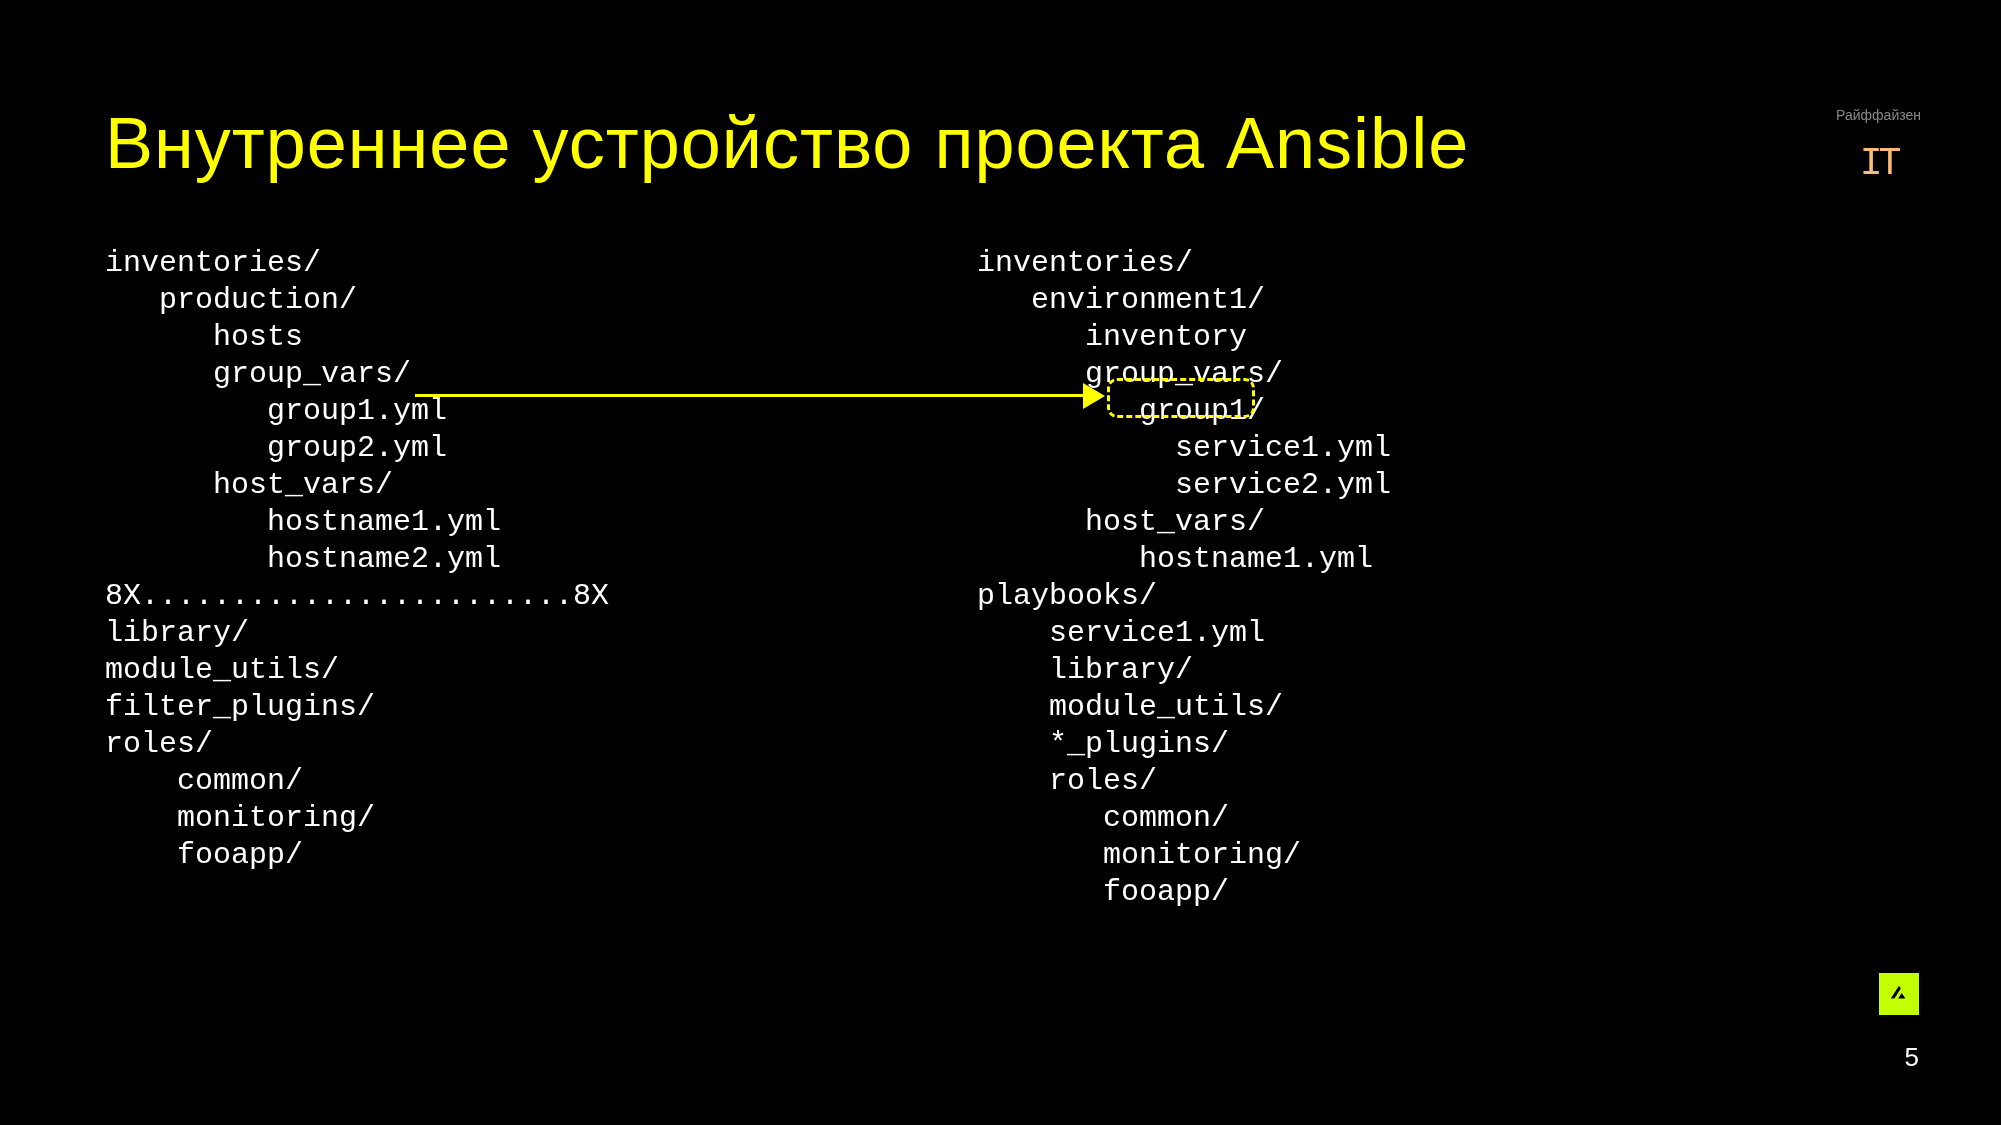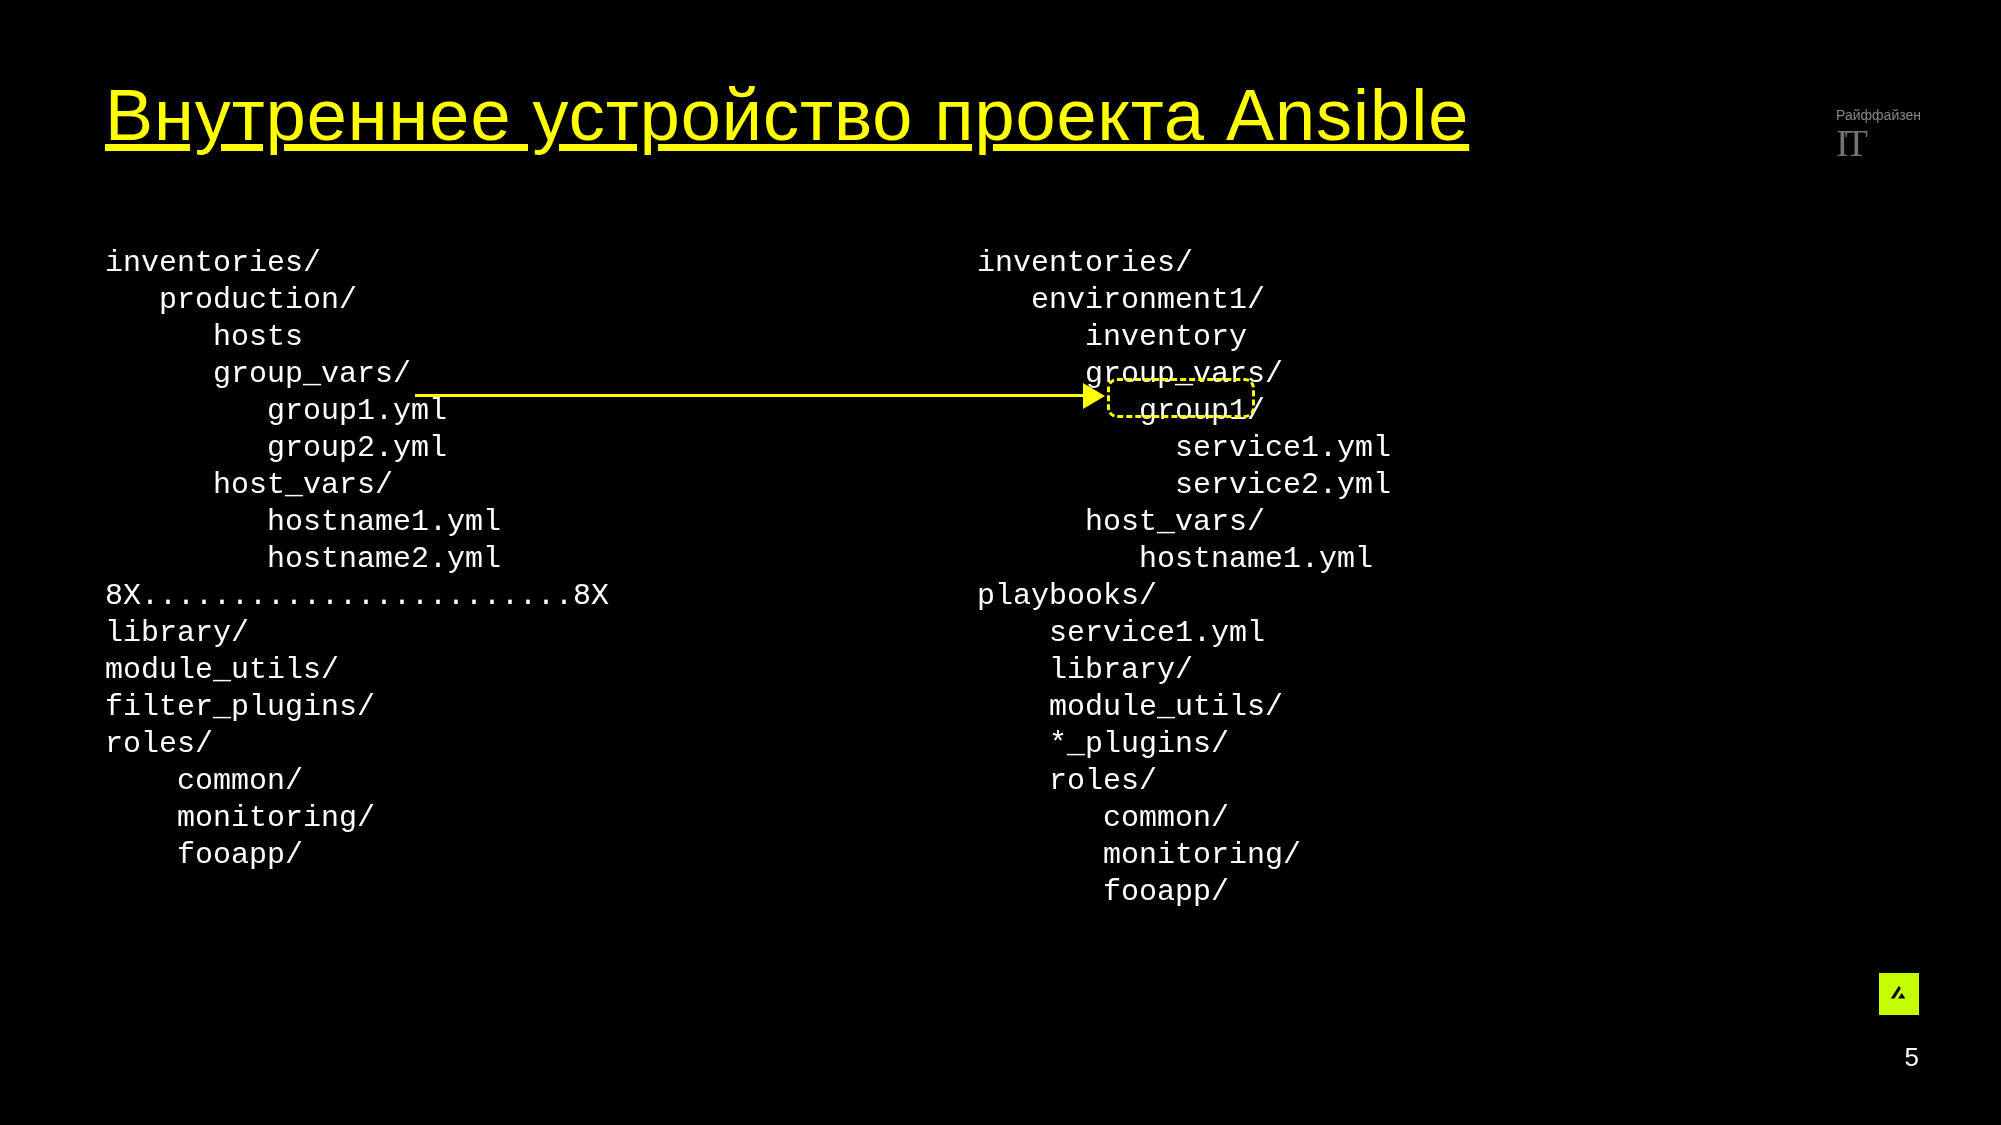--- a/index.html
+++ b/index.html
@@ -6,27 +6,26 @@
     body {
       width: 2001px;
       height: 1125px;
       background: #000;
       position: relative;
       font-family: Arial, sans-serif;
       overflow: hidden;
     }
     .title {
       position: absolute;
-      top: 74px;
+      top: 102px;
       left: 105px;
       color: #ffff00;
       font-size: 72px;
       font-weight: normal;
       letter-spacing: 1px;
-      text-decoration: underline;
     }
     .tree {
       position: absolute;
       color: #fff;
       font-family: "Courier New", monospace;
       font-size: 30px;
       line-height: 37px;
       white-space: pre;
     }
     .tree-left { top: 245px; left: 105px; }
@@ -56,28 +55,29 @@
       height: 40px;
       border: 3px dashed #ffff00;
       border-radius: 10px;
     }
     .logo-top {
       position: absolute;
       top: 108px;
       right: 80px;
       color: #888;
       font-size: 14px;
-      text-align: left;
+      text-align: center;
       line-height: 1.1;
     }
     .logo-top .it {
-      font-family: Liberation Serif, serif;
+      font-family: Liberation Mono, monospace;
       font-size: 38px;
-      color: #737373;
+      color: #fdba74;
       letter-spacing: -4px;
+      margin-top: 20px;
     }
     .logo-bottom {
       position: absolute;
       bottom: 110px;
       right: 82px;
       width: 40px;
       height: 42px;
       background: #c4ff00;
       display: flex;
       align-items: center;

